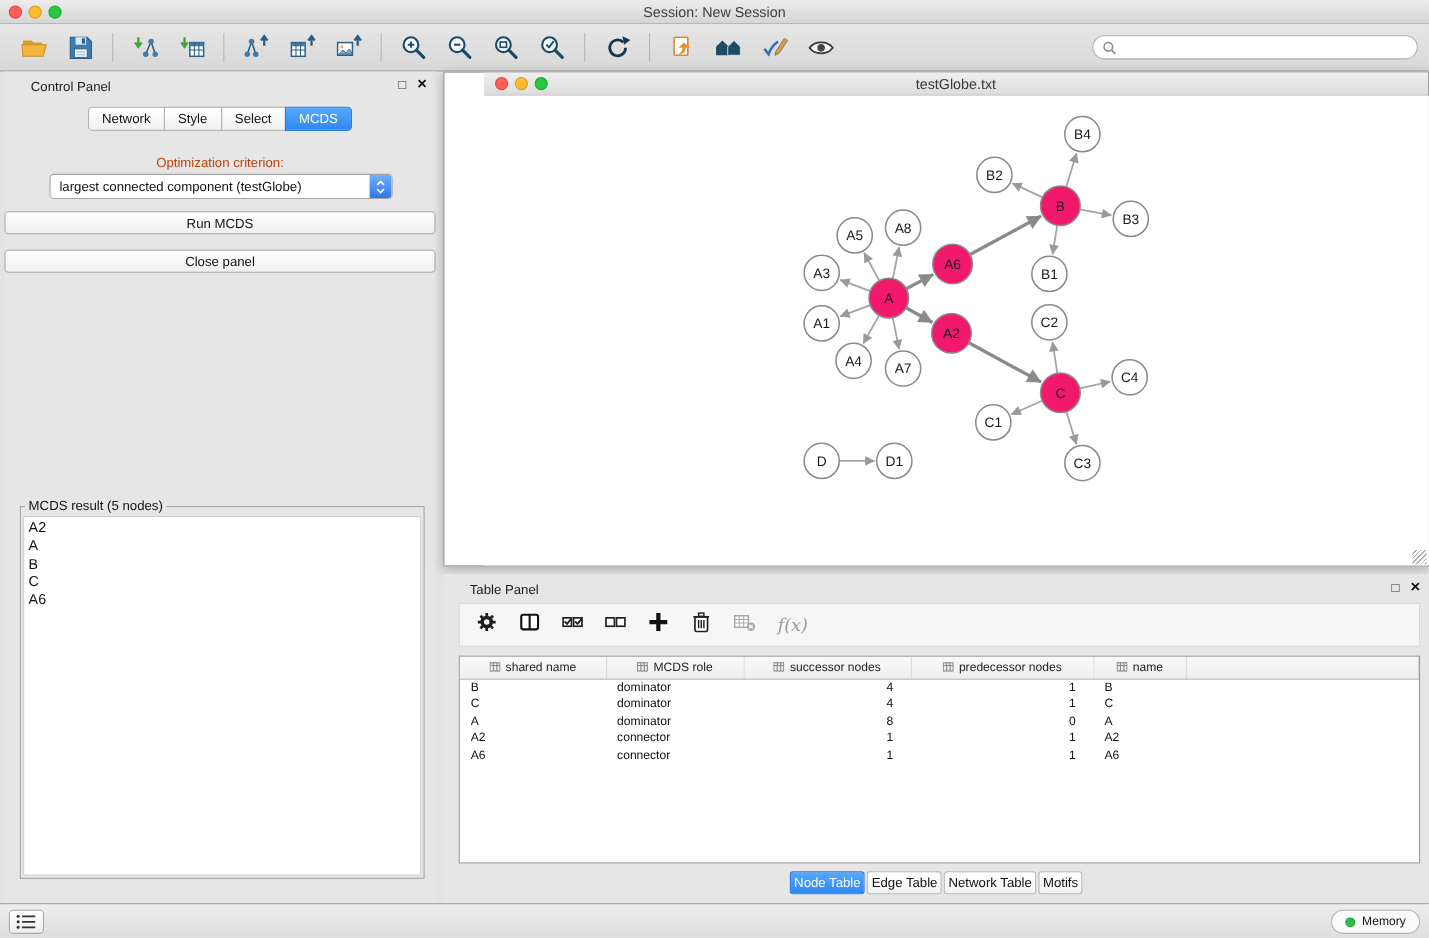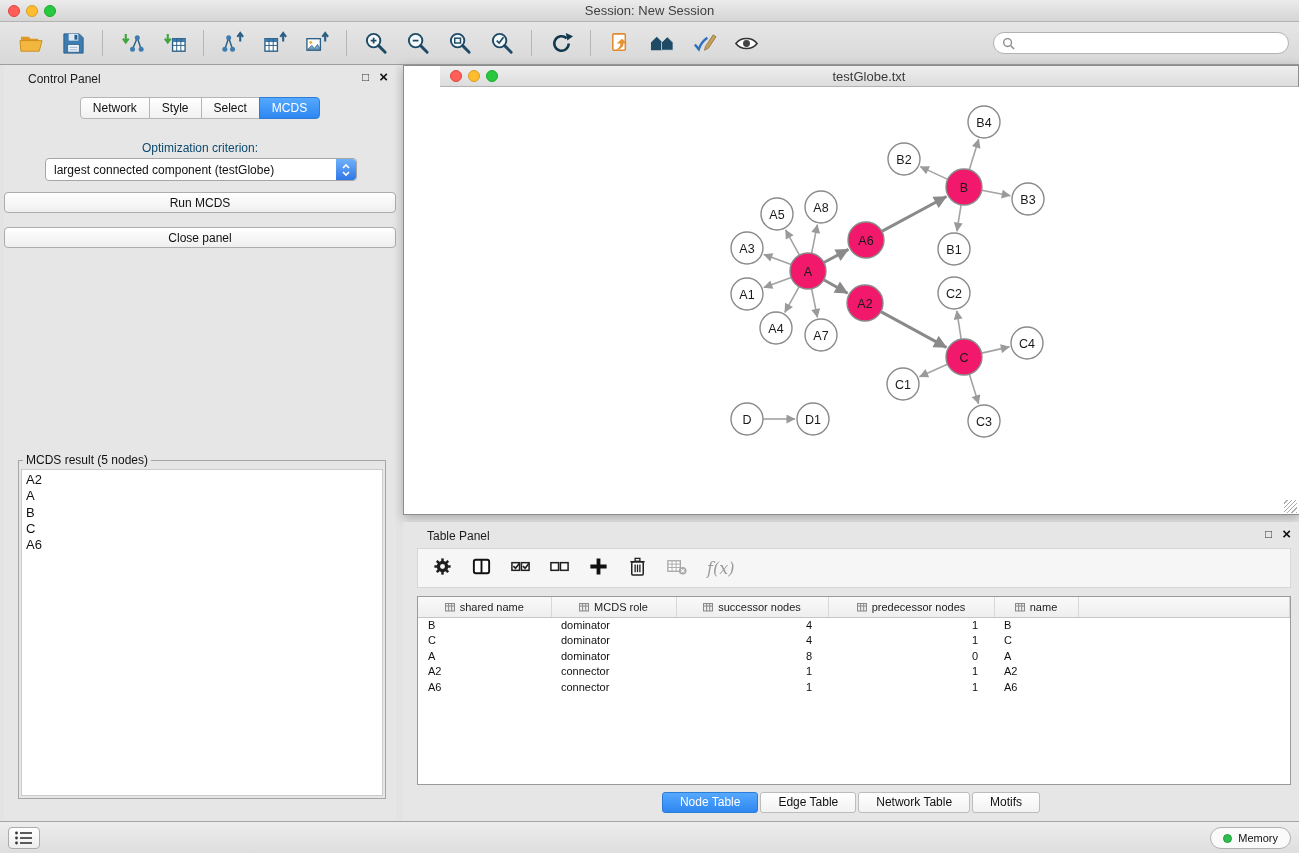--- a/index.html
+++ b/index.html
@@ -36,21 +36,21 @@
   .panel-float { font-size:12px; color:#333; line-height:14px; }
   .panel-close { font-size:15px; font-weight:bold; color:#111; line-height:14px; }
 
   .cp-tabs { position:absolute; top:32px; left:0; width:100%; display:flex; justify-content:center; }
   .cp-tab { border:1px solid #B5B5B5; margin-left:-1px; padding:3px 12px;
     background:linear-gradient(#FFFFFF,#F1F1F1); font-size:12px; color:#111; }
   .cp-tab:first-child { border-radius:4px 0 0 4px; margin-left:0; }
   .cp-tab:last-child { border-radius:0 4px 4px 0; }
   .cp-tab.active { background:linear-gradient(#55A9FF,#2E86F0); border-color:#2D7CD6; color:#FFF; }
 
-  .opt-label { position:absolute; top:76px; width:100%; text-align:center; font-size:12px; color:#0c4a6e; }
+  .opt-label { position:absolute; top:76px; width:100%; text-align:center; font-size:12px; color:#c2410c; }
   .dropdown { position:absolute; top:93px; left:41px; width:312px; height:23px; background:#FFF;
     border:1px solid #A6A6A6; border-radius:4px; display:flex; align-items:center; overflow:hidden; }
   .dropdown .dd-text { flex:1; font-size:12px; padding-left:8px; white-space:nowrap; }
   .dropdown .dd-btn { width:20px; height:100%; background:linear-gradient(#6FB1FA,#3077E8);
     display:flex; align-items:center; justify-content:center; border-radius:0 3px 3px 0; }
 
   .cp-buttons { position:absolute; top:127px; width:100%; display:flex; justify-content:space-between; gap:14px;flex-direction:column; }
   .mac-btn { height:21px; padding:0 14px; font-size:12px; color:#111;
     background:linear-gradient(#FFFFFF,#EFEFEF); border:1px solid #ACACAC; border-radius:4px;
     font-family:"Liberation Sans",sans-serif; }
@@ -87,21 +87,21 @@
   .node-table col.c1{width:133px}.node-table col.c2{width:125px}.node-table col.c3{width:152px}
   .node-table col.c4{width:166px}.node-table col.c5{width:84px}.node-table col.c6{width:auto}
   .node-table th { height:20px; font-size:11px; font-weight:normal; color:#222; text-align:center;
     background:linear-gradient(#F9F9F9,#EEEEEE); border-right:1px solid #D8D8D8; border-bottom:1px solid #C6C6C6;
     white-space:nowrap; overflow:hidden; }
   .node-table th .col-ic { width:10px; height:10px; vertical-align:-1px; margin-right:5px; }
   .node-table td { font-size:11px; line-height:15.6px; padding:0 10px; white-space:nowrap; overflow:hidden; color:#101010; }
   .node-table td.num { text-align:right; padding-right:16px; }
 
   .tp-tabs { position:absolute; bottom:8px; width:100%; display:flex; justify-content:center; gap:2px; }
-  .tp-tab { height:21px; line-height:19px; padding:0 17px; border:1px solid #BCBCBC; border-radius:3px;
+  .tp-tab { height:21px; line-height:19px; padding:0 3px; border:1px solid #BCBCBC; border-radius:3px;
     background:linear-gradient(#FFFFFF,#F2F2F2); font-size:12px; color:#111; }
   .tp-tab.active { background:linear-gradient(#55A9FF,#2E86F0); border-color:#2D7CD6; color:#FFF; }
 
   
   .statusbar { position:absolute; left:0; top:821px; width:1299px; height:32px;
     background:linear-gradient(#EDEDED,#DEDEDE); border-top:1px solid #A6A6A6; }
   .status-left-btn { position:absolute; left:8px; top:5px; width:32px; height:22px;
     background:linear-gradient(#FFF,#EEE); border:1px solid #ABABAB; border-radius:4px;
     display:flex; align-items:center; justify-content:center; }
   .memory-btn { position:absolute; right:8px; top:5px; height:22px; padding:0 12px;

